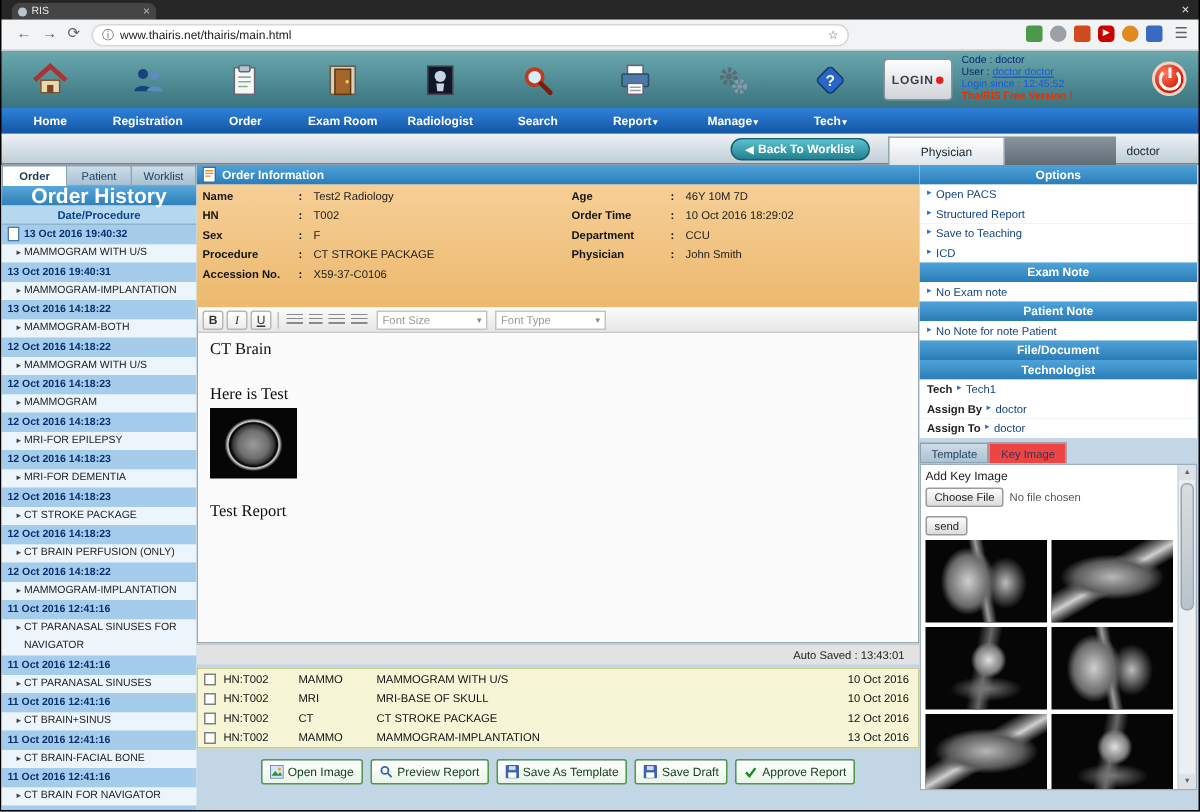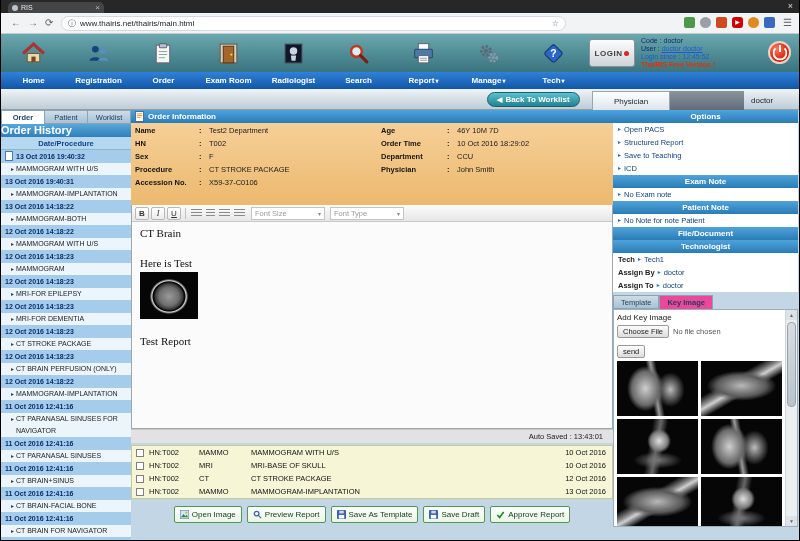--- a/index.html
+++ b/index.html
@@ -58,21 +58,21 @@
 .main{position:absolute;left:1px;top:110px;right:1px;bottom:1px;background:#c3d6e5}
 .sidebar{position:absolute;left:0;top:0;width:130px;bottom:0;background:#dcebf7;overflow:hidden}
 .center{position:absolute;left:130px;top:0;width:482px;bottom:0;overflow:hidden}
 .rightbar{position:absolute;left:612px;top:0;right:1px;bottom:0;overflow:hidden}
 
 
 .side-tabs{display:flex;height:14px}
 .side-tab{flex:1;font-size:7.5px;text-align:center;line-height:13px;background:linear-gradient(#cddce8,#a8c2d4);border:1px solid #8aa4b6;border-left:none;color:#1c3c5c}
 .side-tab:first-child{border-left:1px solid #8aa4b6}
 .side-tab.active{background:#fff;font-weight:bold;border-bottom:none}
-.side-header{height:13px;background:linear-gradient(#57a7db,#2f7fb9);color:#fff;font-size:11px;font-weight:bold;line-height:13px}
+.side-header{height:13px;background:linear-gradient(#57a7db,#2f7fb9);color:#fff;font-size:14px;font-weight:bold;text-align:center;line-height:13px}
 .side-colhead{height:13px;background:#b5d8f0;color:#0c4388;font-size:7.5px;font-weight:bold;text-align:center;line-height:13px;border-bottom:1px solid #8fb4cc}
 .srow{font-size:7px;line-height:13px;padding:0 2px 0 4px;display:flex;align-items:flex-start}
 .srow.date{background:#a5cdeb;color:#082f6e;font-weight:bold;white-space:nowrap;overflow:hidden}
 .srow.proc{background:#ecf5fb;color:#222;padding-left:10px;line-height:12px;white-space:normal}
 .srow .doc{width:8px;height:10px;margin:1px 3px 0 0;background:#fff;border:1px solid #4a7ab0;flex:0 0 auto}
 .srow .bullet{display:none}
 .srow.proc .bullet{display:inline;color:#444;font-size:6px;margin-right:2px;line-height:12px}
 
 
 .ci-header{height:13px;background:linear-gradient(#4fa3da,#2a7cb6);color:#fff;font-size:8px;font-weight:bold;line-height:13px;display:flex;align-items:center;gap:4px;padding:0 4px}
@@ -112,21 +112,21 @@
 .abtn{display:flex;align-items:center;gap:3px;border:1px solid #4e9a4e;background:linear-gradient(#ffffff,#e9f5e6);color:#17411a;font-size:8px;line-height:1;padding:3px 5px;border-radius:2px}
 .abtn svg{width:9px;height:9px}
 
 
 .r-header{height:13px;background:linear-gradient(#4fa3da,#2a7cb6);color:#fff;font-size:8px;font-weight:bold;text-align:center;line-height:13px}
 .r-item,.r-kv{height:13px;background:#fff;font-size:7.5px;line-height:13px;padding-left:5px;display:flex;gap:3px;align-items:center;color:#12427e}
 .r-item .bullet,.r-kv .bullet{color:#2a72c8;font-size:6px}
 .r-kv .k{font-weight:bold;color:#222}
 .ki-tabs{display:flex;height:14px;margin-top:3px}
 .ki-tab{padding:0 7px;font-size:7.5px;line-height:13px;background:linear-gradient(#cfdce6,#a9c2d2);border:1px solid #8aa4b6;color:#1c3c5c}
-.ki-tab.active{background:#ec4899;font-weight:bold;border-bottom:none}
+.ki-tab.active{background:#ef4444;font-weight:normal;border-bottom:none}
 .ki-panel{position:relative;background:#fff;border:1px solid #9ab0be;height:218px;padding:2px 15px 2px 3px;overflow:hidden}
 .ki-title{font-size:8px;color:#202020;margin:1px 0 3px}
 .filerow{display:flex;align-items:center;gap:4px;margin-bottom:2px}
 .choosebtn,.sendbtn{font-size:7.5px;border:1px solid #9a9a9a;background:linear-gradient(#fdfdfd,#dcdcdc);border-radius:2px;padding:1px 5px;color:#222}
 .nofile{font-size:7.5px;color:#555}
 .sendbtn{display:inline-block;margin-bottom:3px}
 .thumbs{display:grid;grid-template-columns:1fr 1fr;gap:3px}
 .ct-thumb{height:55px;background-color:#060606}
 .kscroll{position:absolute;right:0;top:0;bottom:0;width:12px;background:#eceff2;border-left:1px solid #cfd4d8;font-size:5px;color:#667;text-align:center}
 .kscroll .a{height:10px;line-height:10px;background:#dde2e6}
@@ -432,21 +432,21 @@
           <path d="M2 3h6M2 5h6M2 7h4" stroke="#e89020" stroke-width="1"></path>
         </svg>
       <span>Order Information</span>
     </div>
     <div class="pp">
       <div class="col l">
 
       <div class="pp-row">
             <span class="pp-label">Name</span>
             <span class="pp-colon">:</span>
-            <span class="pp-value">Test2 Department</span>
+            <span class="pp-value">Test2 Radiology</span>
           </div>
           <div class="pp-row">
             <span class="pp-label">HN</span>
             <span class="pp-colon">:</span>
             <span class="pp-value">T002</span>
           </div>
           <div class="pp-row">
             <span class="pp-label">Sex</span>
             <span class="pp-colon">:</span>
             <span class="pp-value">F</span>

